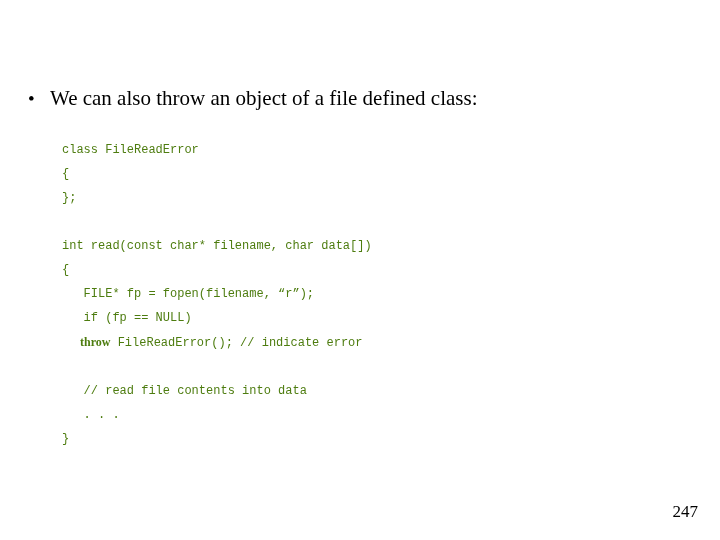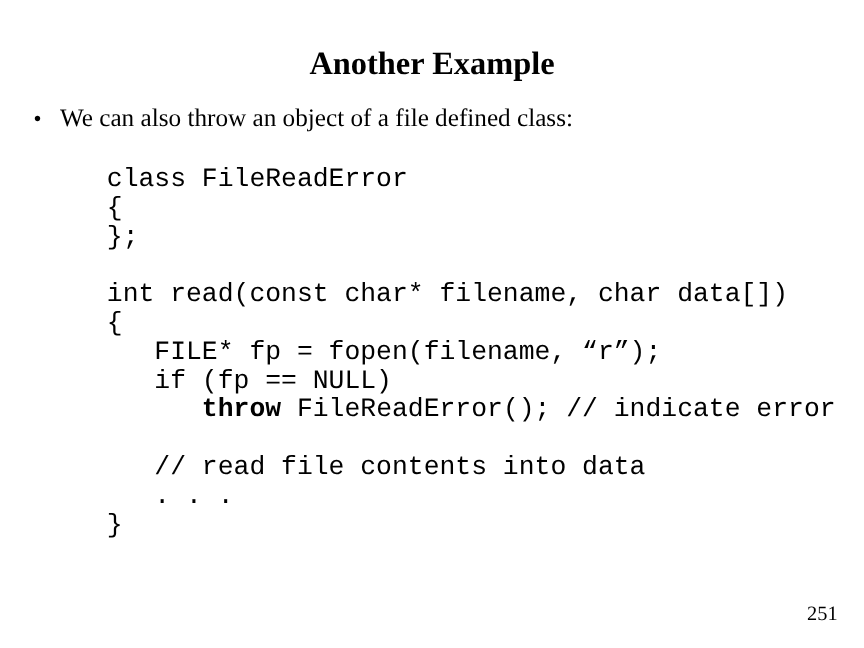--- a/index.html
+++ b/index.html
@@ -63,60 +63,58 @@
     white-space: pre;
   }
 
   
   .code-block {
     position: absolute;
     top: 138px;
     left: 62px;
     width: 620px;
     font-family: "Liberation Mono", "DejaVu Sans Mono", monospace;
-    font-size: 22px;
+    font-size: 12px;
     line-height: 24px;
-    color: #000000;
+    color: #4d7c0f;
     white-space: pre;
-    margin-left: 27px;
   }
   .code-line {
     white-space: pre;
     min-height: 24px;
     font-family: "Liberation Mono", "DejaVu Sans Mono", monospace;
   }
   .code-line.blank {
     height: 24px;
   }
   .kw-bold {
     font-weight: bold;
-    font-family: Liberation Mono, monospace;
+    font-family: Liberation Serif, serif;
   }
 
   
   .page-number {
     position: absolute;
     right: 22px;
     bottom: 18px;
     font-family: "Liberation Serif", "DejaVu Serif", serif;
     font-size: 17px;
     line-height: 20px;
     color: #000000;
     white-space: pre;
   }
 </style>
 </head>
 <body>
 
 <div class="slide">
 
-  <div class="slide-title">Another Example</div>
 
   <div class="bullet-row">
     <span class="bullet-glyph">•</span>
     <span class="bullet-text">We can also throw an object of a file defined class:</span>
   </div>
 
   <div class="code-block"><div class="code-line">class FileReadError</div><div class="code-line">{</div><div class="code-line">};</div><div class="code-line blank">&nbsp;</div><div class="code-line">int read(const char* filename, char data[])</div><div class="code-line">{</div><div class="code-line">   FILE* fp = fopen(filename, “r”);</div><div class="code-line">   if (fp == NULL)</div><div class="code-line"><span class="kw-bold">      throw</span><span> FileReadError(); // indicate error</span></div><div class="code-line blank">&nbsp;</div><div class="code-line">   // read file contents into data</div><div class="code-line">   . . .</div><div class="code-line">}</div></div>
 
-  <div class="page-number">251</div>
+  <div class="page-number">247</div>
 
 </div>
 
 </body></html>

